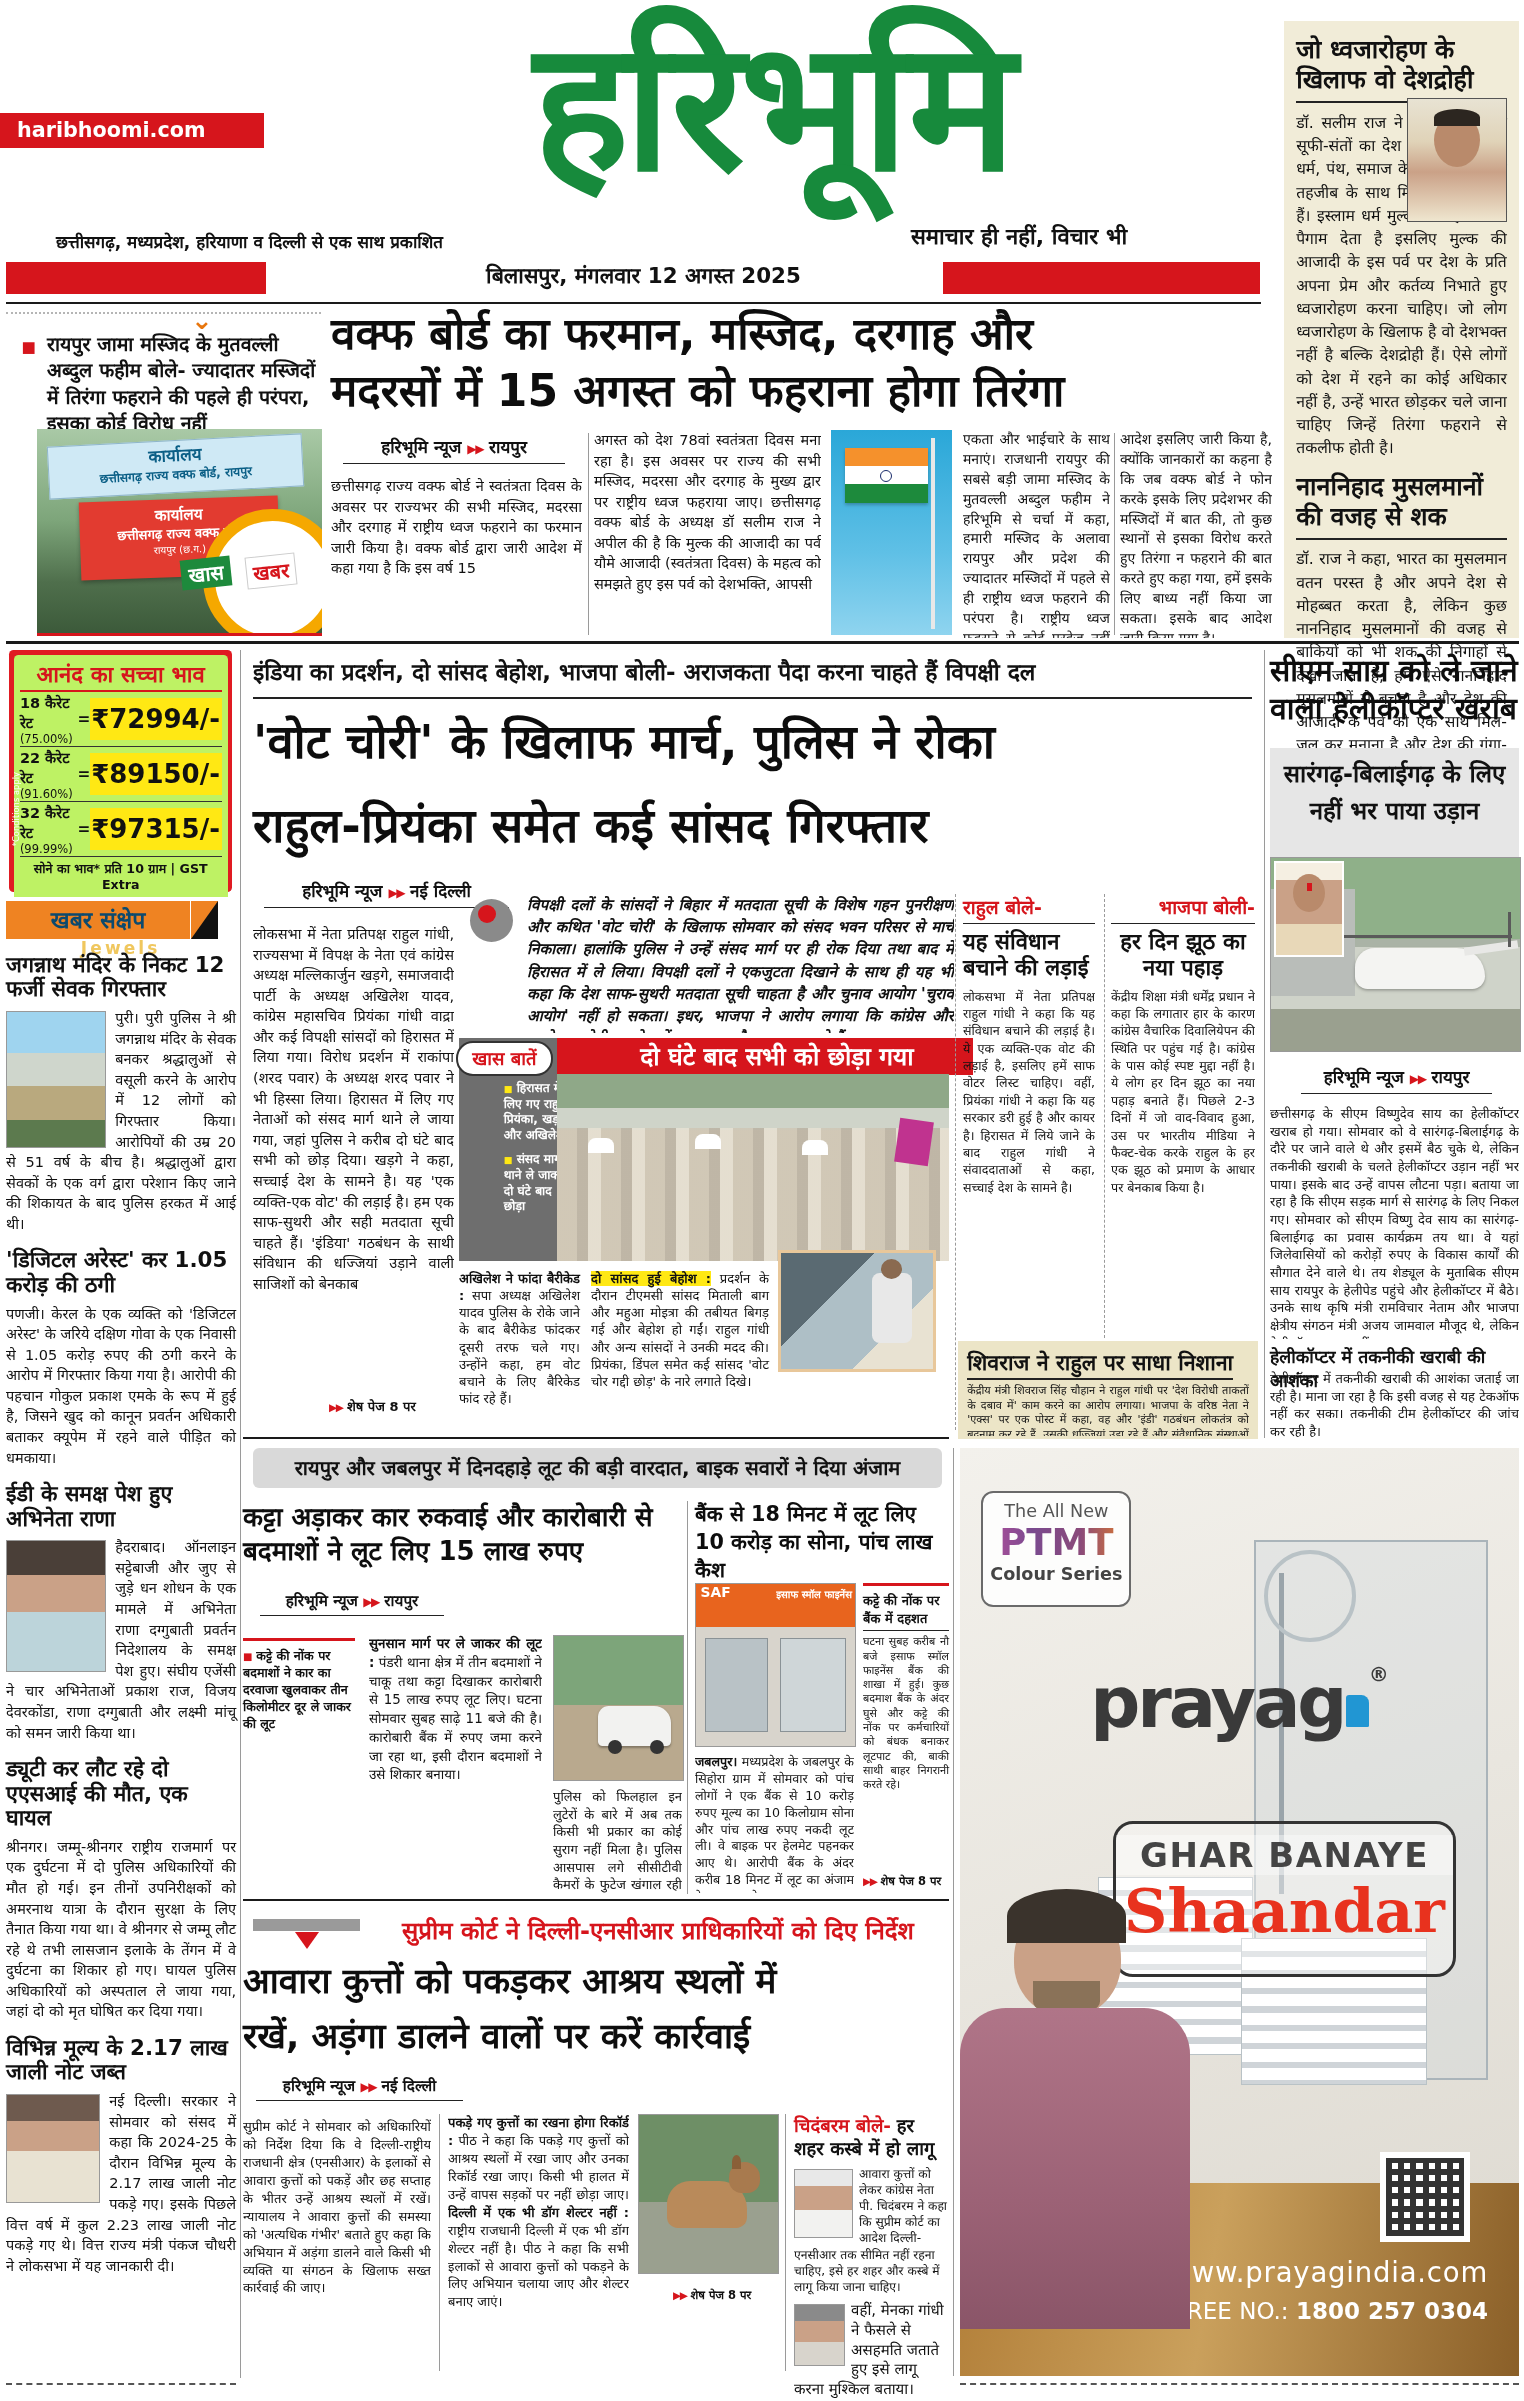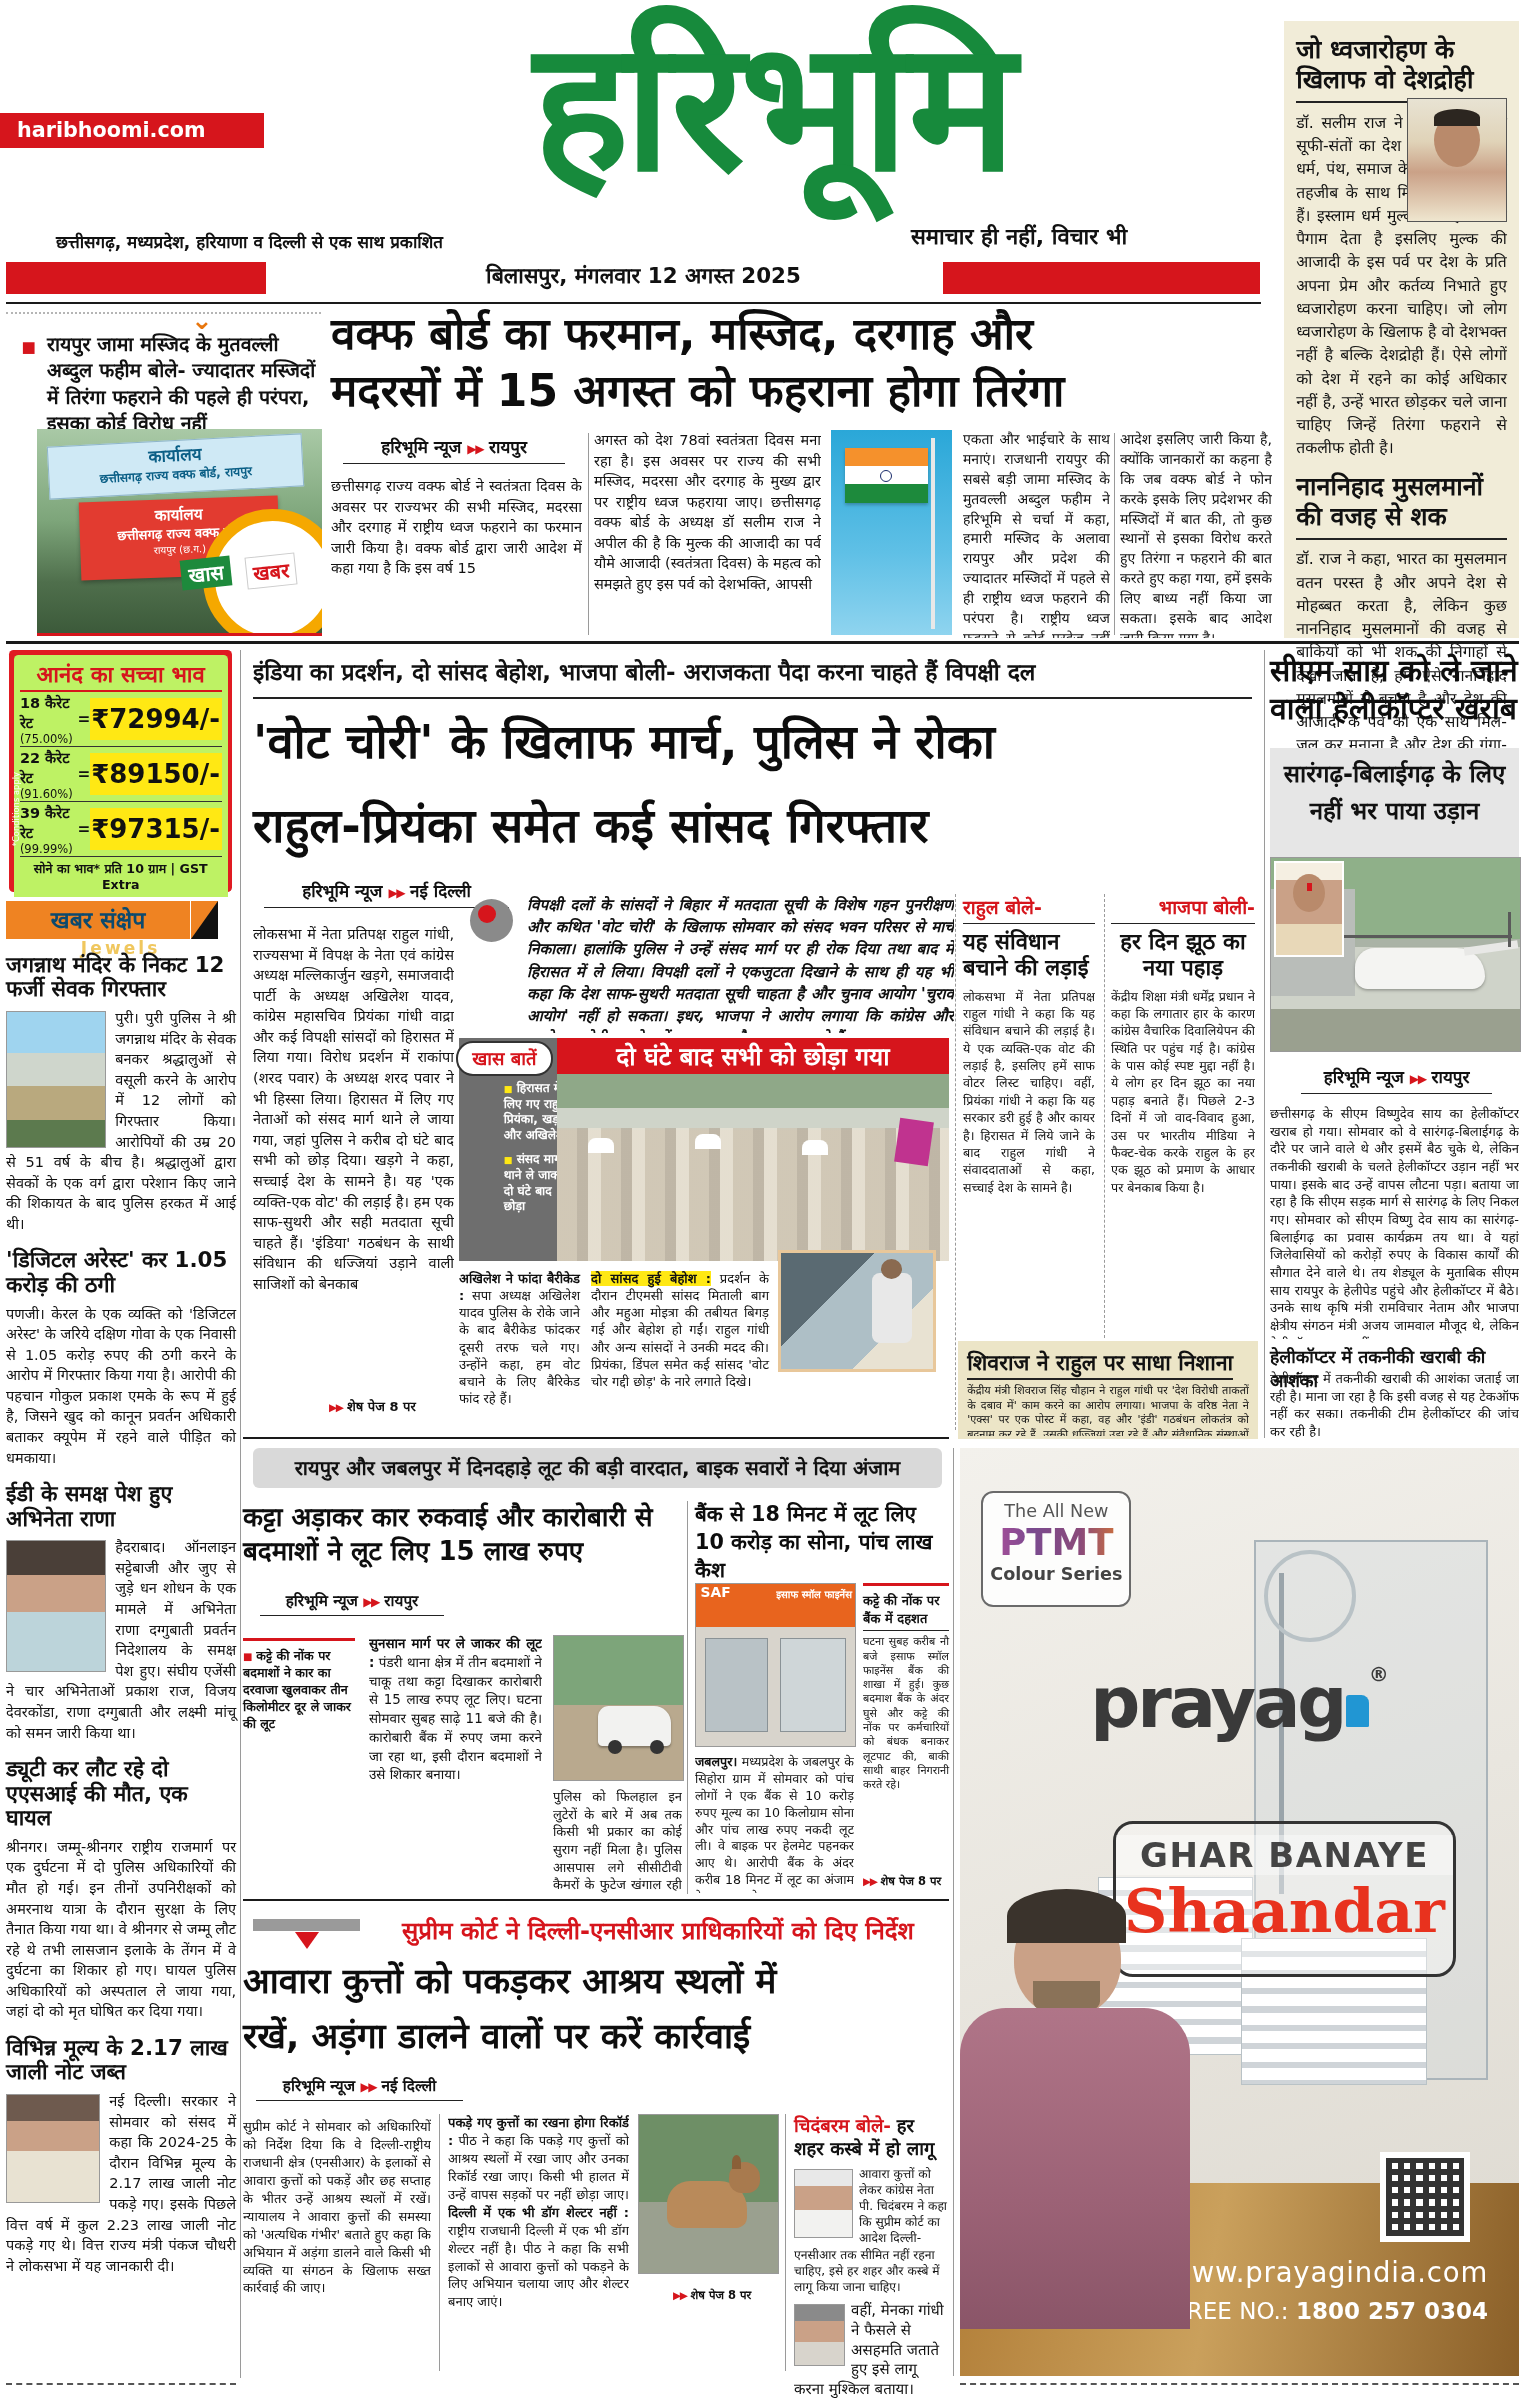--- a/index.html
+++ b/index.html
@@ -124,21 +124,21 @@
       <div style="display:flex;align-items:center;border-bottom:1.5px solid #333;">
         <div style="width:83px;">
           <div class="xb" style="font-size:14.5px;">22 कैरेट रेट</div>
           <div style="font-size:11.5px;">(91.60%)</div>
         </div>
         <div class="b" style="width:12.2px;font-size:15.3px;">=</div>
         <div class="xb" style="flex:1;background:#ffe814;font-size:26px;padding:6.1px 1.5px;text-align:center;">₹89150/-</div>
       </div>
       <div style="display:flex;align-items:center;">
         <div style="width:83px;">
-          <div class="xb" style="font-size:14.5px;">39 कैरेट रेट</div>
+          <div class="xb" style="font-size:14.5px;">32 कैरेट रेट</div>
           <div style="font-size:11.5px;">(99.99%)</div>
         </div>
         <div class="b" style="width:12.2px;font-size:15.3px;">=</div>
         <div class="xb" style="flex:1;background:#ffe814;font-size:26px;padding:6.1px 1.5px;text-align:center;">₹97315/-</div>
       </div>
       <div class="b c" style="font-size:12.6px;border-top:1.5px solid #333;padding-top:3.1px;">सोने का भाव* प्रति 10 ग्राम | GST Extra</div>
     </div>
     <div class="c" style="padding-top:6.1px;">
       <span class="xb" style="color:#f0c75e;font-size:34px;letter-spacing:0.8px;">aNaND</span>
       <div class="b" style="color:#f0c75e;font-size:17px;letter-spacing:3.1px;margin-top:-4.6px;">Jewels</div>
@@ -224,21 +224,21 @@
         <span style="color:#ffe814;font-size:9.2px;">■</span>
         <span>हिरासत में लिए गए राहुल-प्रियंका, खड़गे और अखिलेश</span>
       </div>
       <div>
         <span style="color:#ffe814;font-size:9.2px;">■</span>
         <span>संसद मार्ग थाने ले जाकर दो घंटे बाद छोड़ा</span>
       </div>
     </div>
   </div>
 
-  <div class="abs xb c" style="left:557px;top:1038px;width:392px;height:37px;line-height:37px;background:#d6151c;color:#fff;font-size:24.5px;">दो घंटे बाद सभी को छोड़ा गया</div>
+  <div class="abs xb c" style="left:557px;top:1038px;width:392px;height:37px;line-height:37px;background:#d6151c;color:#fff;font-size:24.5px;padding-left:24px;">दो घंटे बाद सभी को छोड़ा गया</div>
 
   <div class="photo" style="left:557px;top:1074px;width:392px;height:187px;background:linear-gradient(180deg,#8fa888 0 18%,#cfd4c9 18% 30%,#d8cfbf 30% 100%);">
     <div class="abs" style="left:0;top:54px;width:392px;height:133px;background:repeating-linear-gradient(90deg,#cfc6b4 0 20px,#b9b0a0 20px 31px,#e8e2d4 31px 44px);opacity:.8;"></div>
     <div class="abs" style="left:31px;top:64px;width:26px;height:15.3px;border-radius:7.7px 7.7px 0 0;background:#fff;"></div>
     <div class="abs" style="left:138px;top:60px;width:26px;height:15.3px;border-radius:7.7px 7.7px 0 0;background:#fff;"></div>
     <div class="abs" style="left:245px;top:66px;width:26px;height:15.3px;border-radius:7.7px 7.7px 0 0;background:#fff;"></div>
     <div class="abs" style="right:18.4px;top:46px;width:34px;height:44px;background:#c0338f;transform:rotate(8deg);"></div>
   </div>
 
   <div class="photo" style="left:778px;top:1250px;width:158px;height:122px;border:3.1px solid #e8c79a;box-sizing:border-box;background:linear-gradient(135deg,#5a6a72 0 35%,#aebfc6 35% 70%,#e8e2d2 70% 100%);">

